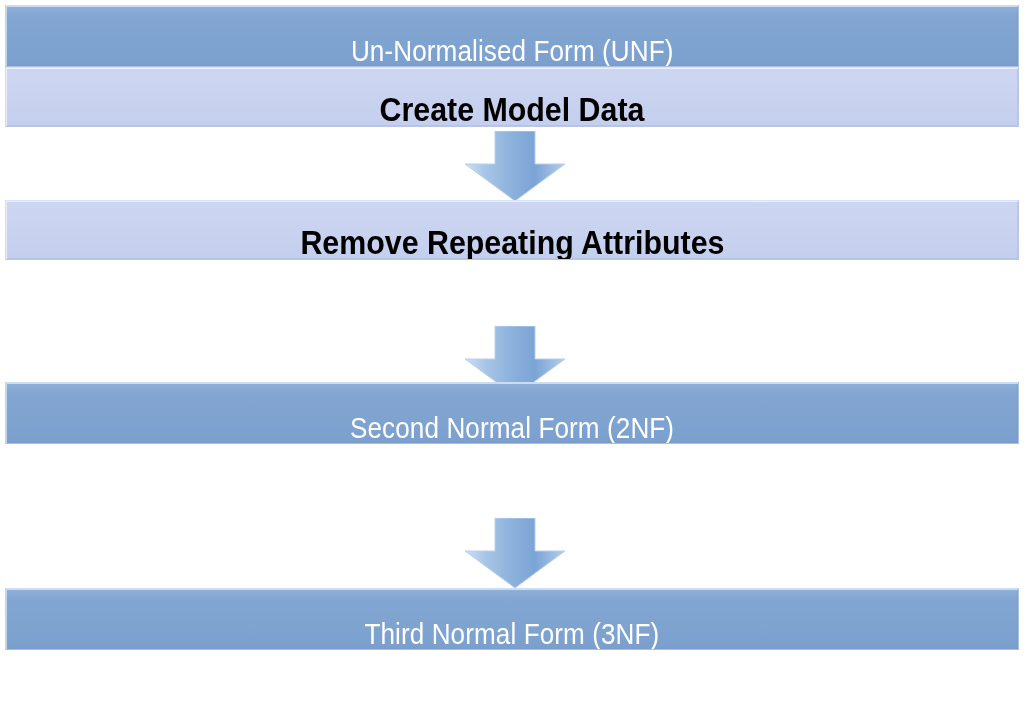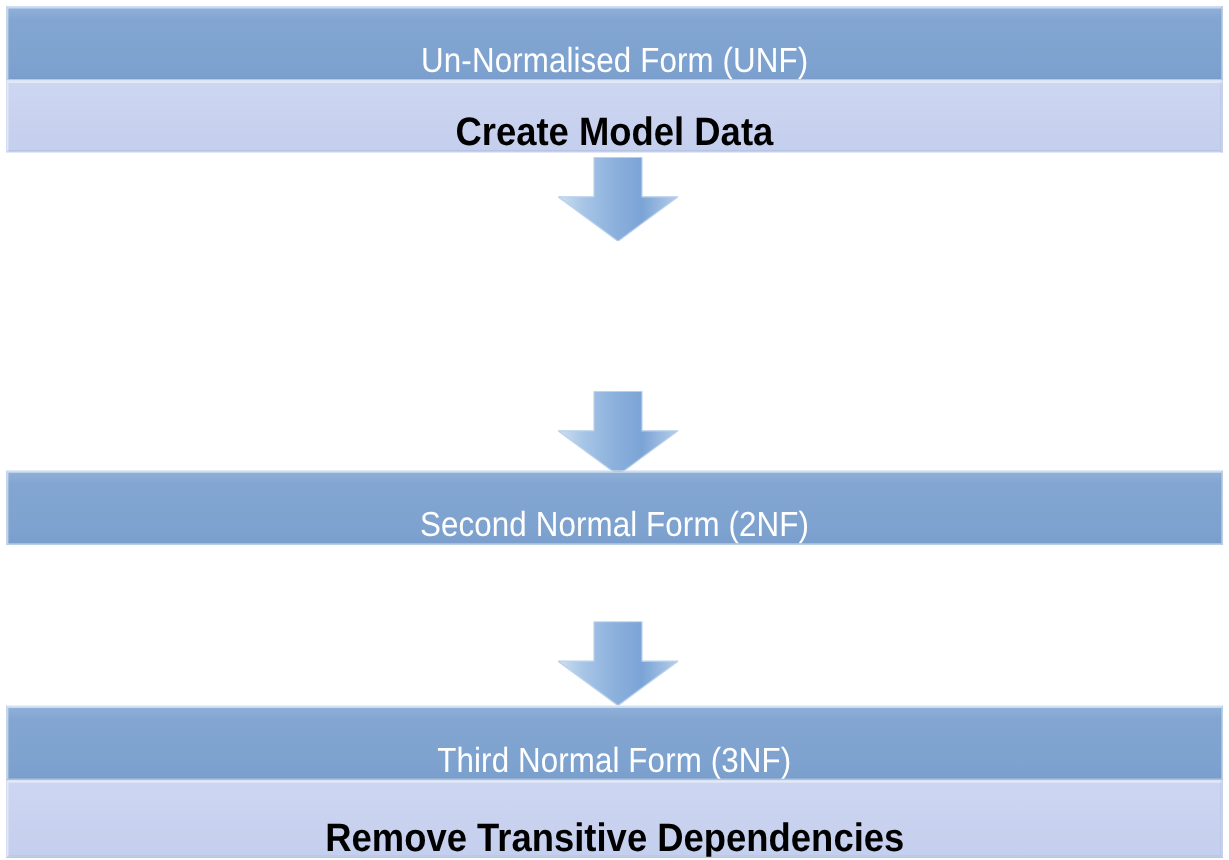--- a/index.html
+++ b/index.html
@@ -120,38 +120,41 @@
           <stop offset="48%" stop-color="#8bb0dc"></stop>
           <stop offset="70%" stop-color="#7ba4d6"></stop>
           <stop offset="100%" stop-color="#b6cdea"></stop>
         </linearGradient>
       </defs>
       <polygon points="30,0 70,0 70,33 100,33 50,70 0,33 30,33" fill="url(#arrGrad1)" stroke="#b9d0ea" stroke-width="1"></polygon>
     </svg>
   </div>
 
   <div class="stage" style="top:200px;">
+    <div class="stage-body">
+      <span class="stage-body-label">Remove Repeating Attributes</span>
+    </div>
   </div>
 
   <div class="connector-arrow" style="top:326px;">
     <svg viewBox="0 0 100 70" xmlns="http://www.w3.org/2000/svg">
       <defs>
         <linearGradient id="arrGrad2" x1="0" y1="0" x2="1" y2="0">
           <stop offset="0%" stop-color="#cfe0f2"></stop>
           <stop offset="20%" stop-color="#a8c6e6"></stop>
           <stop offset="48%" stop-color="#8bb0dc"></stop>
           <stop offset="70%" stop-color="#7ba4d6"></stop>
           <stop offset="100%" stop-color="#b6cdea"></stop>
         </linearGradient>
       </defs>
       <polygon points="30,0 70,0 70,33 100,33 50,70 0,33 30,33" fill="url(#arrGrad2)" stroke="#b9d0ea" stroke-width="1"></polygon>
     </svg>
   </div>
 
-  <div class="stage" style="top:392px;">
+  <div class="stage" style="top:382px;">
     <div class="stage-header">
       <span class="stage-header-label">Second Normal Form (2NF)</span>
     </div>
   </div>
 
   <div class="connector-arrow" style="top:518px;">
     <svg viewBox="0 0 100 70" xmlns="http://www.w3.org/2000/svg">
       <defs>
         <linearGradient id="arrGrad3" x1="0" y1="0" x2="1" y2="0">
           <stop offset="0%" stop-color="#cfe0f2"></stop>
@@ -162,18 +165,15 @@
         </linearGradient>
       </defs>
       <polygon points="30,0 70,0 70,33 100,33 50,70 0,33 30,33" fill="url(#arrGrad3)" stroke="#b9d0ea" stroke-width="1"></polygon>
     </svg>
   </div>
 
   <div class="stage" style="top:588px;">
     <div class="stage-header">
       <span class="stage-header-label">Third Normal Form (3NF)</span>
     </div>
-    <div class="stage-body" style="height:65px;">
-      <span class="stage-body-label">Remove Transitive Dependencies</span>
-    </div>
   </div>
 
 </div>
 
 </body></html>

